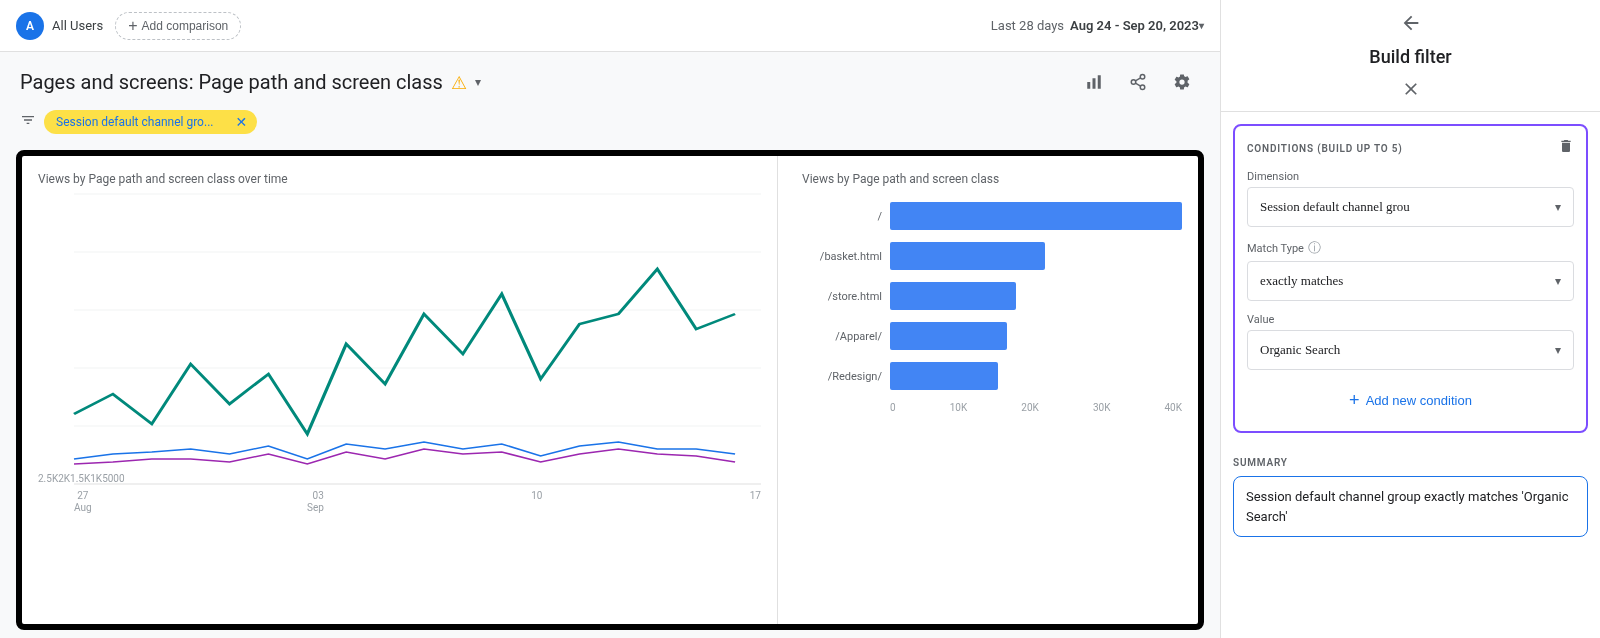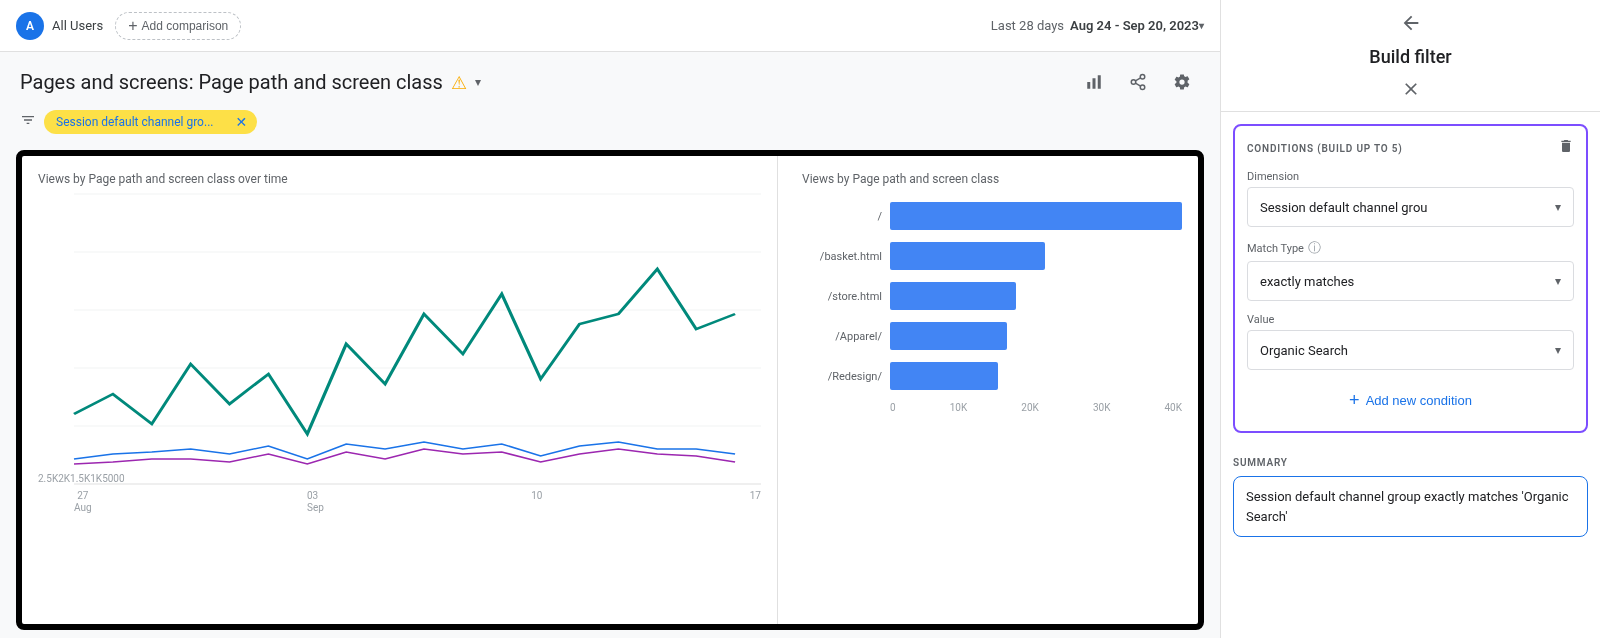--- a/index.html
+++ b/index.html
@@ -288,20 +288,21 @@
       height: 40px;
       border: 1px solid #dadce0;
       border-radius: 4px;
       padding: 0 12px;
       font-size: 13px;
       color: #202124;
       background: #fff;
       display: flex; align-items: center; justify-content: space-between;
       cursor: pointer;
       position: relative;
+      font-family: Liberation Serif, serif;
     }
     .field-select-text { flex: 1; overflow: hidden; text-overflow: ellipsis; white-space: nowrap; }
     .field-select-arrow { color: #5f6368; font-size: 12px; flex-shrink: 0; }
 
     
     .add-condition-btn {
       width: 100%;
       display: flex; align-items: center; justify-content: center;
       gap: 6px;
       padding: 8px;
@@ -485,21 +486,21 @@
             450,260
             480,262
             510,268
           " fill="none" stroke="#9c27b0" stroke-width="1.5"></polyline>
         </svg>
         <div class="x-axis-labels" style="position:absolute;bottom:0;left:36px;right:0;display:flex;justify-content:space-between;font-size:10px;color:#9aa0a6;">
           <div class="x-label" style="text-align:center;line-height:1.2;">
               <div>27</div>
               <div>Aug</div>
             </div>
-          <div class="x-label" style="text-align:left;line-height:1.2;margin-left:8px;">
+          <div class="x-label" style="text-align:right;line-height:1.2;margin-left:8px;">
               <div>03</div>
               <div>Sep</div>
             </div>
           <div class="x-label" style="text-align:right;line-height:1.2;">
               <div>10</div>
               <div></div>
             </div>
           <div class="x-label" style="text-align:center;line-height:1.2;">
               <div>17</div>
               <div></div>

